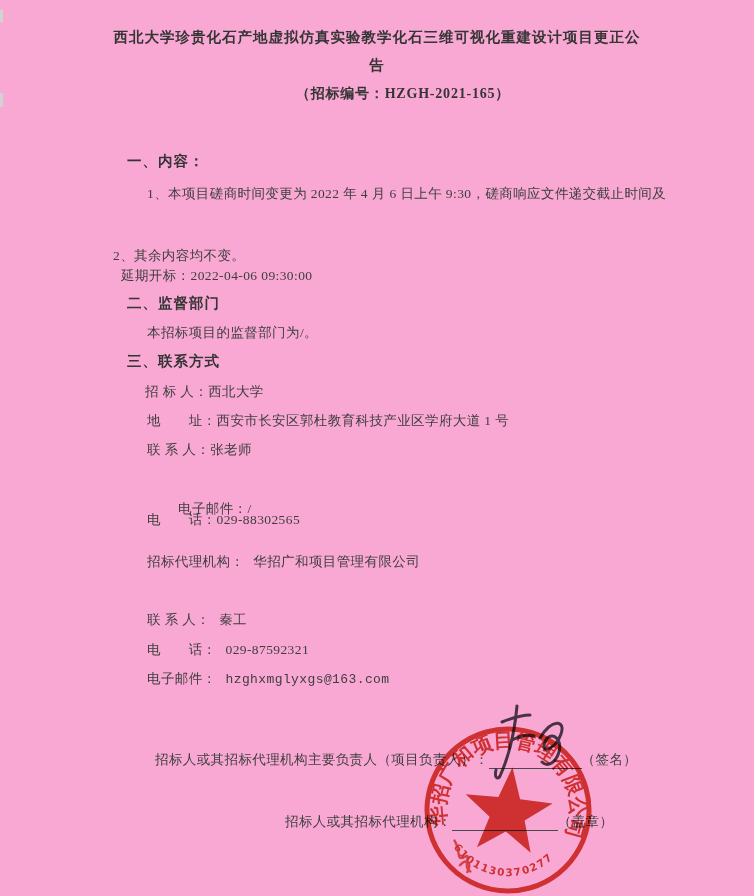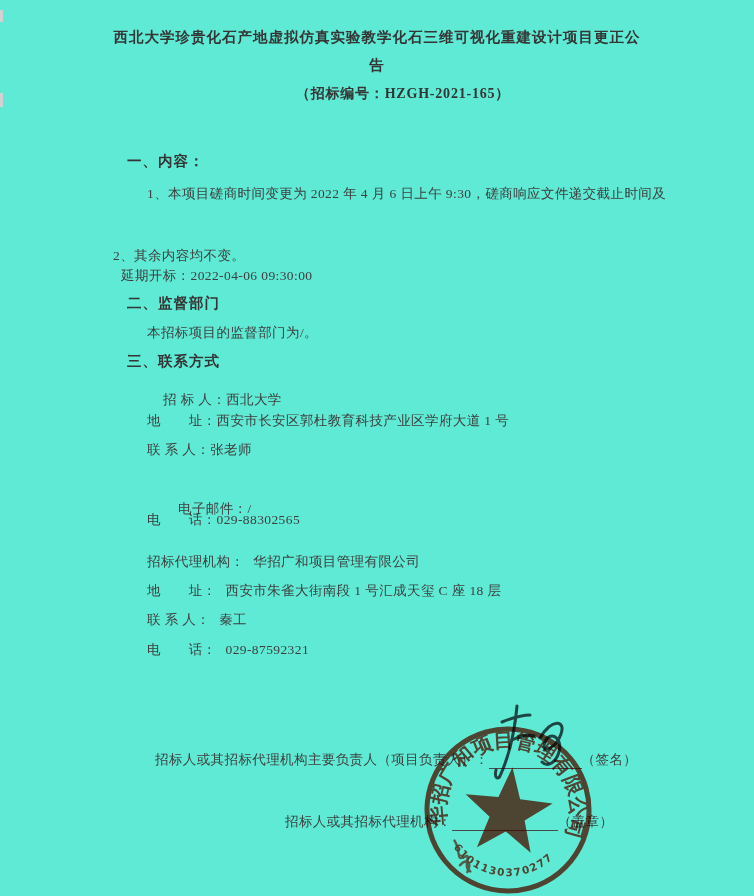--- a/index.html
+++ b/index.html
@@ -1,19 +1,19 @@
 <!DOCTYPE html>
 <html><head>
 <meta charset="utf-8">
 <style>
   html,body{margin:0;padding:0;background:#e9e9e9;}
   .page{
     position:relative;
     width:754px;height:896px;
-    background:#5eead4;
+    background:#f9a8d4;
     overflow:hidden;
     font-family:"Liberation Serif","DejaVu Serif",serif;
     color:#3e3e3e;
   }
   .t{position:absolute;white-space:nowrap;font-size:13.5px;letter-spacing:.4px;line-height:18px;}
   .center{left:0;width:754px;text-align:center;}
   .bold{font-weight:bold;color:#353535;}
   .title{font-size:14.5px;letter-spacing:1px;}
   .heading{font-size:14.5px;letter-spacing:1px;}
   .row .lab{display:inline-block;}
@@ -50,47 +50,47 @@
   <div class="t bold heading" style="top:152px;left:127px;">一、内容：</div>
   <div class="t" style="top:185px;left:147px;">1、本项目磋商时间变更为 2022 年 4 月 6 日上午 9:30，磋商响应文件递交截止时间及</div>
   <div class="t" style="top:247px;left:113px;font-family:Liberation Serif, serif;">2、其余内容均不变。</div>
   <div class="t" style="top:267px;left:121px;">延期开标：2022-04-06 09:30:00</div>
 
   <div class="t bold heading" style="top:294px;left:127px;">二、监督部门</div>
   <div class="t" style="top:324px;left:147px;">本招标项目的监督部门为/。</div>
 
   <div class="t bold heading" style="top:352px;left:127px;">三、联系方式</div>
 
-  <div class="t row" style="top:383px;left:163px;margin-top:8px;">
+  <div class="t row" style="top:383px;left:145px;">
     <span class="lab">招 标 人：</span><span class="val">西北大学</span>
   </div>
   <div class="t row" style="top:412px;left:147px;">
     <span class="lab">地　　址：</span><span class="val">西安市长安区郭杜教育科技产业区学府大道 1 号</span>
   </div>
   <div class="t row" style="top:441px;left:147px;">
     <span class="lab">联 系 人：</span><span class="val">张老师</span>
   </div>
   <div class="t row" style="top:471px;left:147px;margin-top:40px;">
     <span class="lab">电　　话：</span><span class="val">029-88302565</span>
   </div>
   <div class="t row" style="top:500px;left:146px;margin-left:32px;">
     <span class="lab">电子邮件：</span><span class="val">/</span>
   </div>
 
   <div class="t row gap" style="top:553px;left:147px;">
     <span class="lab">招标代理机构：</span><span class="val">华招广和项目管理有限公司</span>
   </div>
-  <div class="t row gap" style="top:582px;left:147px;">
-    <span class="lab">地　　址：</span><span class="val">西安市朱雀大街南段 1 号汇成天玺 C 座 18 层</span>
-  </div>
   <div class="t row gap" style="top:611px;left:147px;">
     <span class="lab">联 系 人：</span><span class="val">秦工</span>
   </div>
   <div class="t row gap" style="top:641px;left:147px;">
     <span class="lab">电　　话：</span><span class="val">029-87592321</span>
+  </div>
+  <div class="t row gap" style="top:670px;left:147px;font-family:'Liberation Mono','DejaVu Sans Mono',monospace,serif;font-size:13px;">
+    <span class="lab" style="font-family:'Liberation Serif','DejaVu Serif',serif;font-size:13.5px;">电子邮件：</span><span class="val">hzghxmglyxgs@163.com</span>
   </div>
 
   <div class="t" style="top:751px;left:155px;">
     <span>招标人或其招标代理机构主要负责人（项目负责人）：</span><span class="uline" style="width:93px;"></span><span>（签名）</span>
   </div>
   <div class="t" style="top:813px;left:285px;">
     <span>招标人或其招标代理机构：</span><span class="uline" style="width:106px;"></span><span>（盖章）</span>
   </div>
 
   <svg class="seal" viewBox="-95 -95 190 190">

